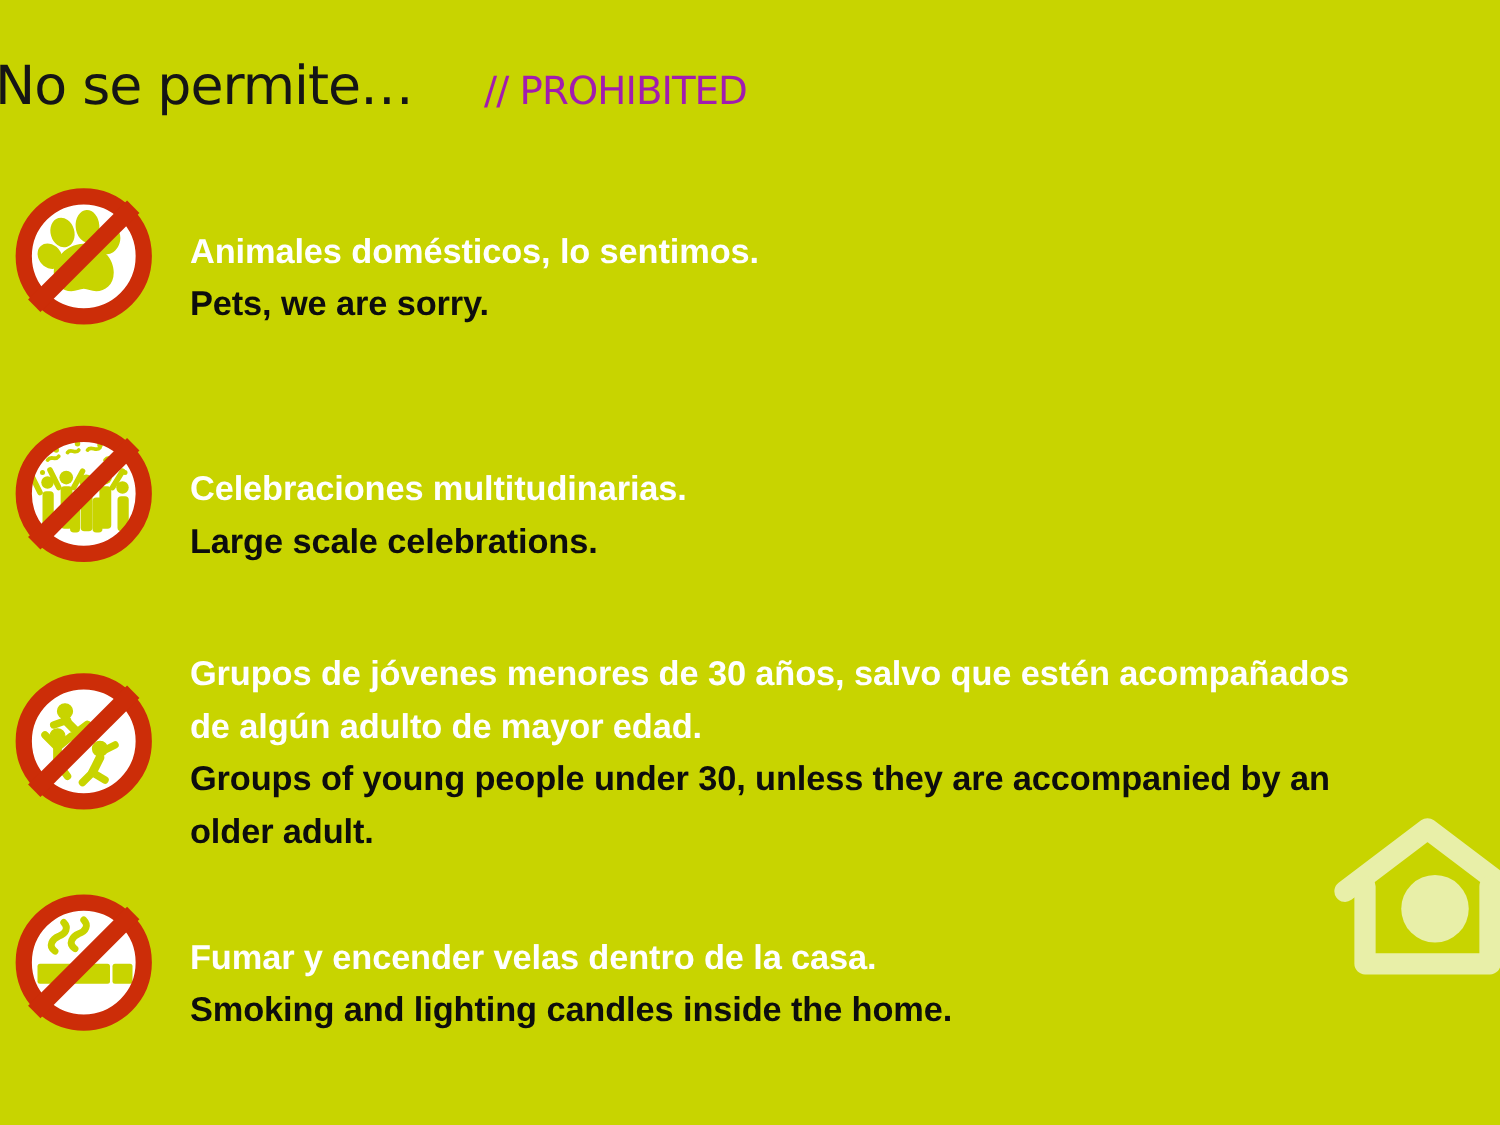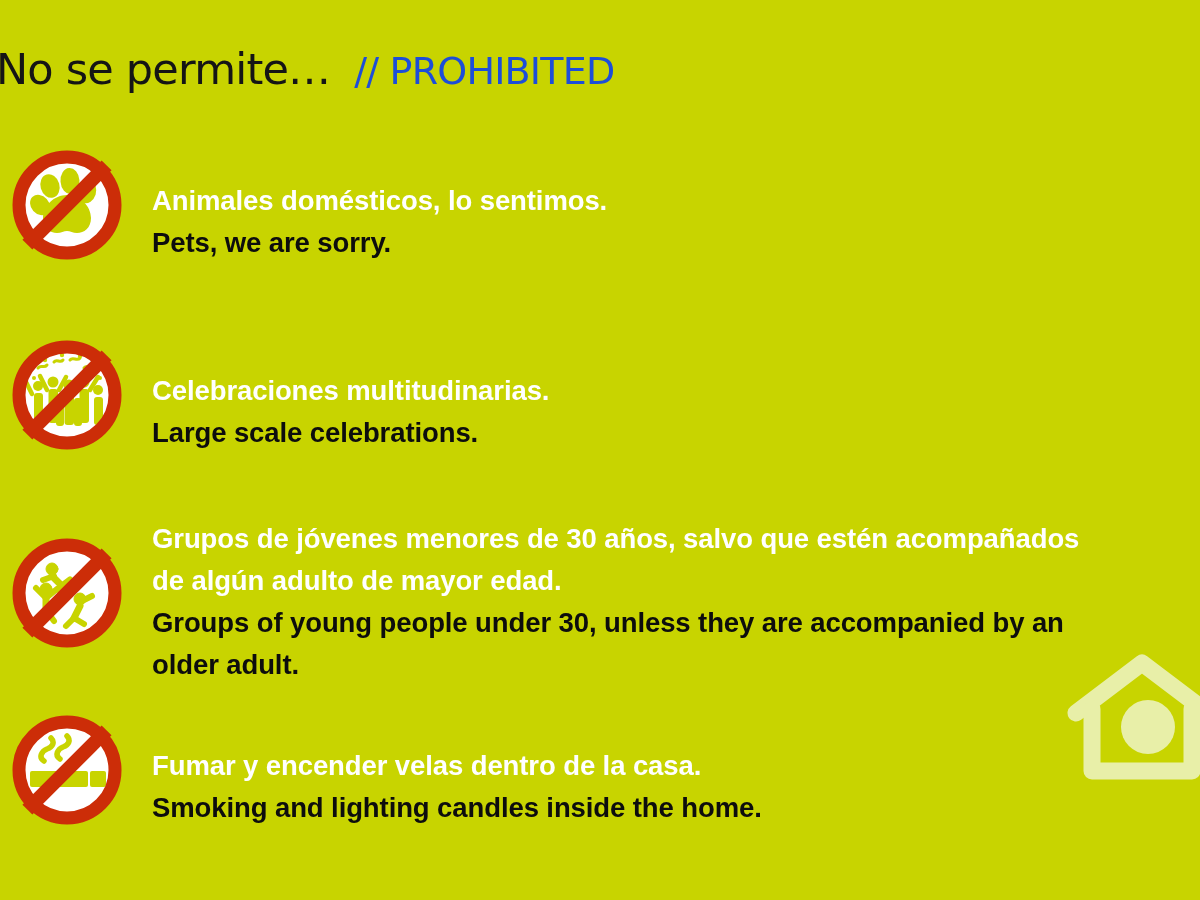--- a/index.html
+++ b/index.html
@@ -39,26 +39,26 @@
   #title-es {
     font-family: "DejaVu Sans", sans-serif;
     font-size: 43px;
     font-weight: 400;
     color: #151515;
     letter-spacing: -0.8px;
     line-height: 1;
   }
   #title-en {
     font-family: "DejaVu Sans", sans-serif;
-    font-size: 38px;
+    font-size: 31px;
     font-weight: 400;
-    color: #1d4ed8;
+    color: #a21caf;
     letter-spacing: -0.8px;
     line-height: 1;
-    margin-left: 24px;
+    margin-left: 57px;
   }
 
   
   #rules {
     position: absolute;
     left: 0;
     top: 140px;
     width: 1200px;
   }
   .rule-row {

